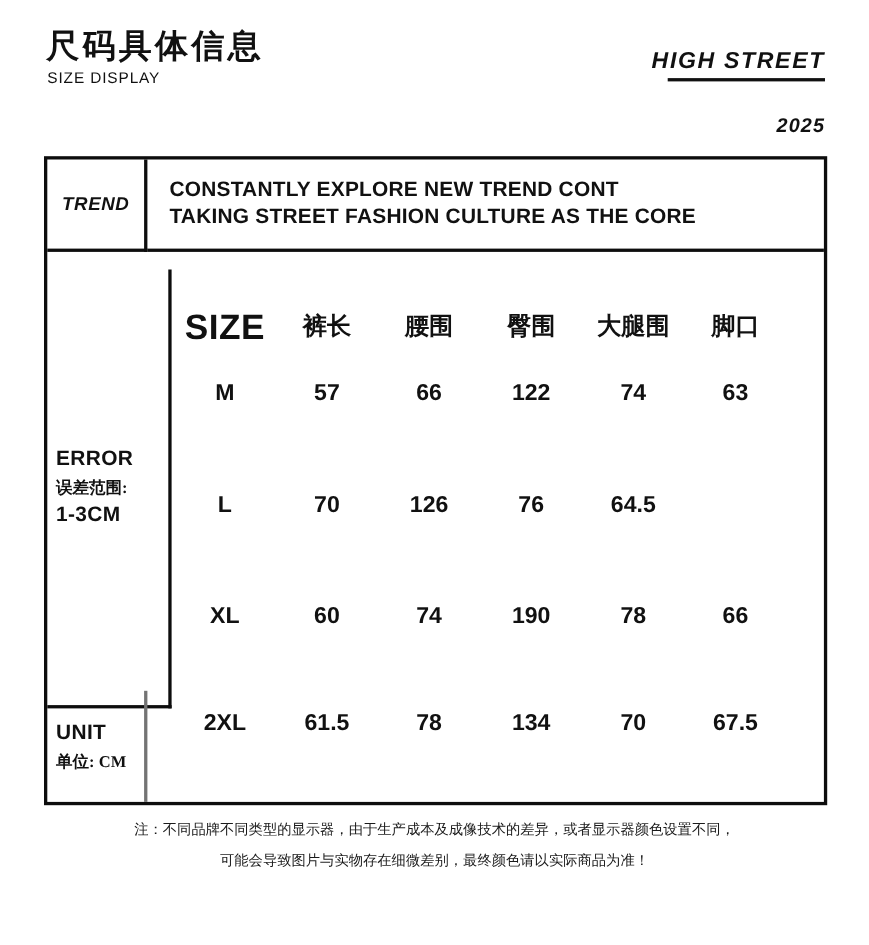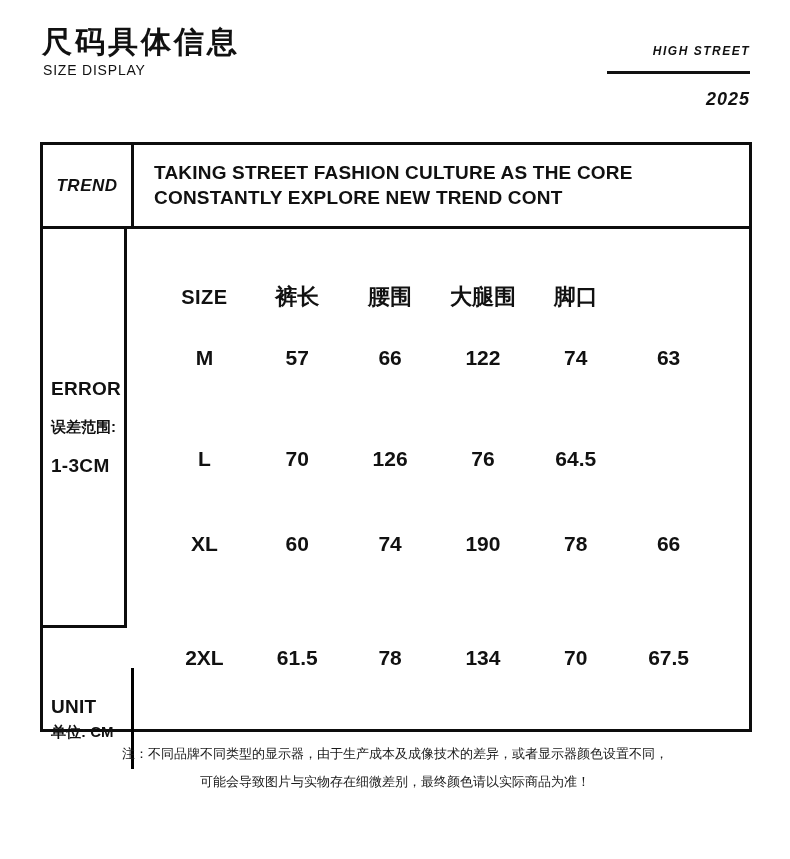--- a/index.html
+++ b/index.html
@@ -17,70 +17,70 @@
   #title-cn {
     left:42px; top:22px;
     font-family:"Liberation Serif","DejaVu Serif",serif;
     font-size:30px; font-weight:900; letter-spacing:3px;
   }
   #subtitle-en {
     left:43px; top:62px;
     font-size:14px; font-weight:400; letter-spacing:0.8px;
   }
   .brand { right:40px; text-align:right; font-style:italic; font-weight:900; }
-  #brand-name { top:44px; font-size:12px; letter-spacing:1.5px; }
+  #brand-name { top:44px; font-size:21px; letter-spacing:1.5px; }
   #brand-rule { top:71px; right:40px; width:143px; height:3px; background:#111; }
-  #brand-year { top:89px; font-size:18px; letter-spacing:1px; }
+  #brand-year { top:104px; font-size:18px; letter-spacing:1px; }
 
   
   #size-card {
     left:40px; top:142px;
     width:712px; height:590px;
     border:3px solid #0d0d0d;
   }
   #trend-cell {
     left:0; top:0; width:91px; height:84px;
     border-right:3px solid #0d0d0d; border-bottom:3px solid #0d0d0d;
     display:flex; align-items:center; justify-content:center;
     font-style:italic; font-weight:900; font-size:17px; letter-spacing:0.5px;
   }
   #banner-cell {
     left:91px; top:0; width:615px; height:84px;
     border-bottom:3px solid #0d0d0d;
     padding:15px 0 0 20px;
     font-size:19px; font-weight:700; line-height:25px; letter-spacing:0.2px;
   }
   #error-cell {
-    left:0; top:84px; width:84px; height:399px;
+    left:0; top:100px; width:113px; height:399px;
     border-right:3px solid #0d0d0d; border-bottom:3px solid #0d0d0d;
     display:flex; flex-direction:column; justify-content:center;
-    padding-left:8px; gap:18px;
+    padding-left:8px; gap:5px;
   }
   #unit-cell {
     left:0; top:483px; width:91px; height:101px;
-    border-right:3px solid #000000;
+    border-right:3px solid #737373;
     display:flex; flex-direction:column; justify-content:center;
-    padding-left:8px; gap:5px;margin-top:40px;
+    padding-left:8px; gap:5px;
   }
   .side-en { font-size:19px; font-weight:800; letter-spacing:0.3px; }
-  .side-cn { font-size:15px; font-weight:700; }
+  .side-cn { font-size:15px; font-weight:700;font-family:Liberation Serif, serif; }
 
   #table-area { left:91px; top:84px; width:615px; height:500px; position:absolute; }
   .trow {
     position:absolute; left:0; width:100%;
     display:grid; grid-template-columns:repeat(6,1fr);
     padding:0 34px 0 24px;
     text-align:center; line-height:30px;
   }
   .thead { top:53px;  font-size:22px; font-weight:800; }
-  .thead .c0 { font-size:20px; letter-spacing:0.5px; }
+  .thead .c0 { font-size:32px; letter-spacing:0.5px; }
   .tdata { font-size:21px; font-weight:600; }
   .r0 { top:114px; }
   .r1 { top:215px; }
-  .r2 { top:300px; }
+  .r2 { top:316px; }
   .r3 { top:414px; }
 
   
   #footnote {
     left:0; top:740px; width:790px;
     text-align:center; font-size:13px; font-weight:400;
     line-height:28px; color:#1a1a1a;
   }
 </style>
 </head>
@@ -88,40 +88,41 @@
 
 <div class="abs" id="title-cn">尺码具体信息</div>
 <div class="abs" id="subtitle-en">SIZE DISPLAY</div>
 <div class="abs brand" id="brand-name">HIGH STREET</div>
 <div class="abs" id="brand-rule"></div>
 <div class="abs brand" id="brand-year">2025</div>
 
 <div class="abs" id="size-card">
   <div class="abs" id="trend-cell">TREND</div>
   <div class="abs" id="banner-cell">
+    <div>CONSTANTLY EXPLORE NEW TREND CONT</div>
     <div>TAKING STREET FASHION CULTURE AS THE CORE</div>
-    <div>CONSTANTLY EXPLORE NEW TREND CONT</div>
   </div>
 
   <div class="abs" id="error-cell">
     <div class="side-en">ERROR</div>
     <div class="side-cn">误差范围:</div>
     <div class="side-en">1-3CM</div>
   </div>
 
   <div class="abs" id="unit-cell">
     <div class="side-en">UNIT</div>
     <div class="side-cn">单位: CM</div>
   </div>
 
   <div id="table-area">
       <div class="trow thead">
         <span class="c0">SIZE</span>
         <span class="c1">裤长</span>
         <span class="c2">腰围</span>
+        <span class="c3">臀围</span>
         <span class="c4">大腿围</span>
         <span class="c5">脚口</span>
       </div>
       <div class="trow tdata r0">
         <span>M</span>
         <span>57</span>
         <span>66</span>
         <span>122</span>
         <span>74</span>
         <span>63</span>

